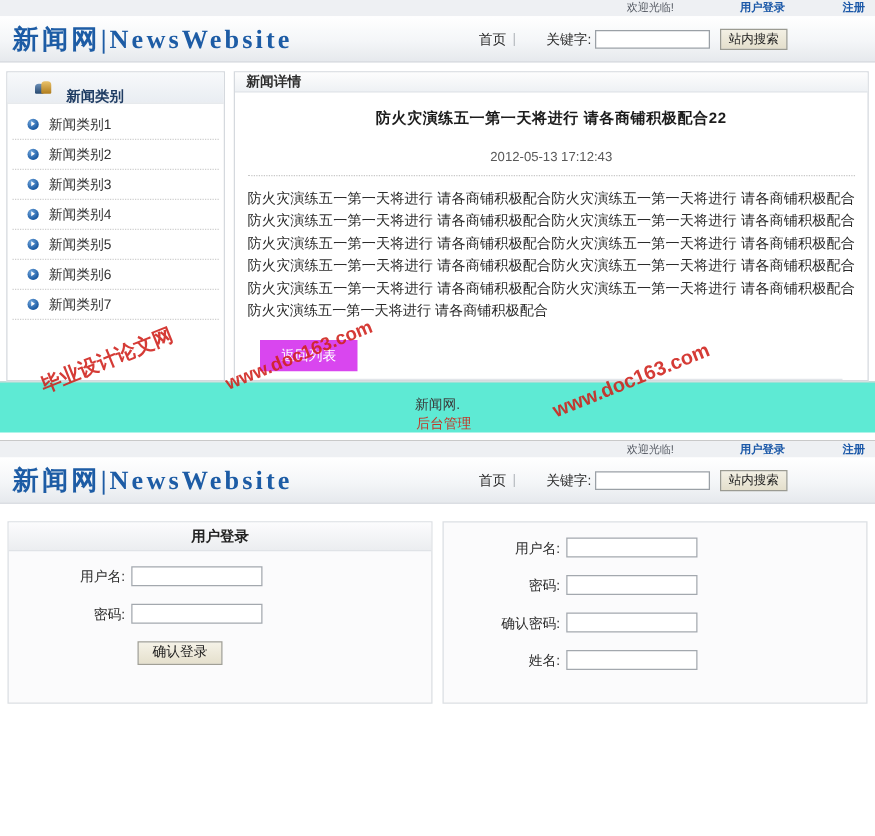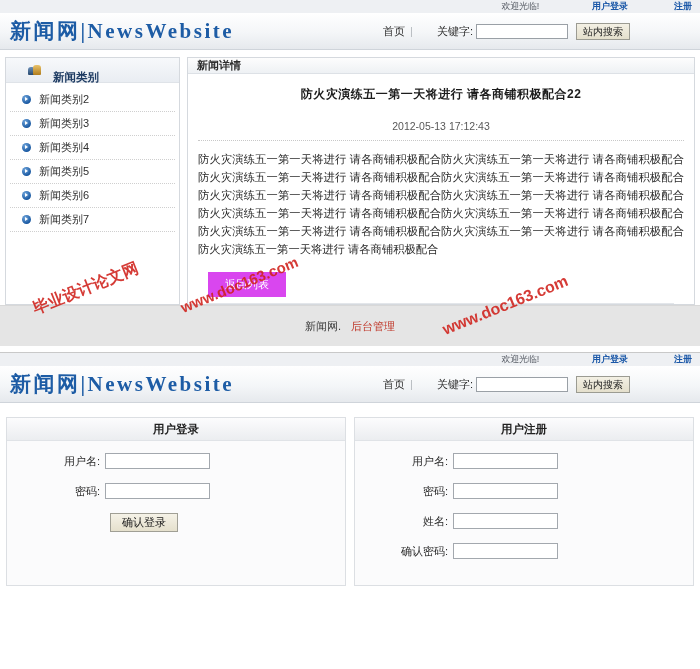--- a/index.html
+++ b/index.html
@@ -253,27 +253,28 @@
     font-family: "Liberation Sans", sans-serif;
   }
   .content-bottom-rule {
     margin: 6px 10px 0 10px;
     border-bottom: 1px solid #e3e6ea;
   }
 
   
   .footer {
     height: 40px;
-    background: #e5e5e5;
+    background: #5eead4;
     border-top: 1px solid #d8d8d8;
     display: flex;
     align-items: center;
-    justify-content: center;
+    justify-content: flex-end;
     font-size: 11px;
     color: #3a3a3a;
+    flex-direction: column;
   }
   .footer .admin-link {
     color: #c0392b;
     text-decoration: none;
     margin-left: 10px;
   }
 
   
   .auth-wrap {
     display: flex;
@@ -382,20 +383,24 @@
 
     <div class="sidebar">
       <div class="sidebar-head">
         <span class="head-icon">
           <span class="p1"></span>
             <span class="p2"></span>
         </span>
         <span class="sidebar-head-title">新闻类别</span>
       </div>
       <ul class="cat-list">
+        <li class="cat-item">
+          <span class="bullet"></span>
+          <span class="cat-label">新闻类别1</span>
+        </li>
         <li class="cat-item">
           <span class="bullet"></span>
           <span class="cat-label">新闻类别2</span>
         </li>
         <li class="cat-item">
           <span class="bullet"></span>
           <span class="cat-label">新闻类别3</span>
         </li>
         <li class="cat-item">
           <span class="bullet"></span>
@@ -478,38 +483,35 @@
           <span class="field-label">密码:</span>
           <input class="field-input" type="password" value="" style="">
         </div>
         <div class="submit-row">
           <button class="submit-btn">确认登录</button>
         </div>
       </div>
     </div>
 
     <div class="auth-panel">
-      <div class="auth-head">
-        <span class="auth-head-title">用户注册</span>
-      </div>
       <div class="auth-body">
         <div class="field-row">
           <span class="field-label">用户名:</span>
           <input class="field-input" type="text" value="" style="">
         </div>
         <div class="field-row">
           <span class="field-label">密码:</span>
           <input class="field-input" type="password" value="" style="">
         </div>
         <div class="field-row">
+          <span class="field-label">确认密码:</span>
+          <input class="field-input" type="password" value="" style="">
+        </div>
+        <div class="field-row">
           <span class="field-label">姓名:</span>
           <input class="field-input" type="text" value="" style="">
         </div>
-        <div class="field-row">
-          <span class="field-label">确认密码:</span>
-          <input class="field-input" type="password" value="" style="">
-        </div>
       </div>
     </div>
 
   </div>
 
 </div>
 
 </body></html>

